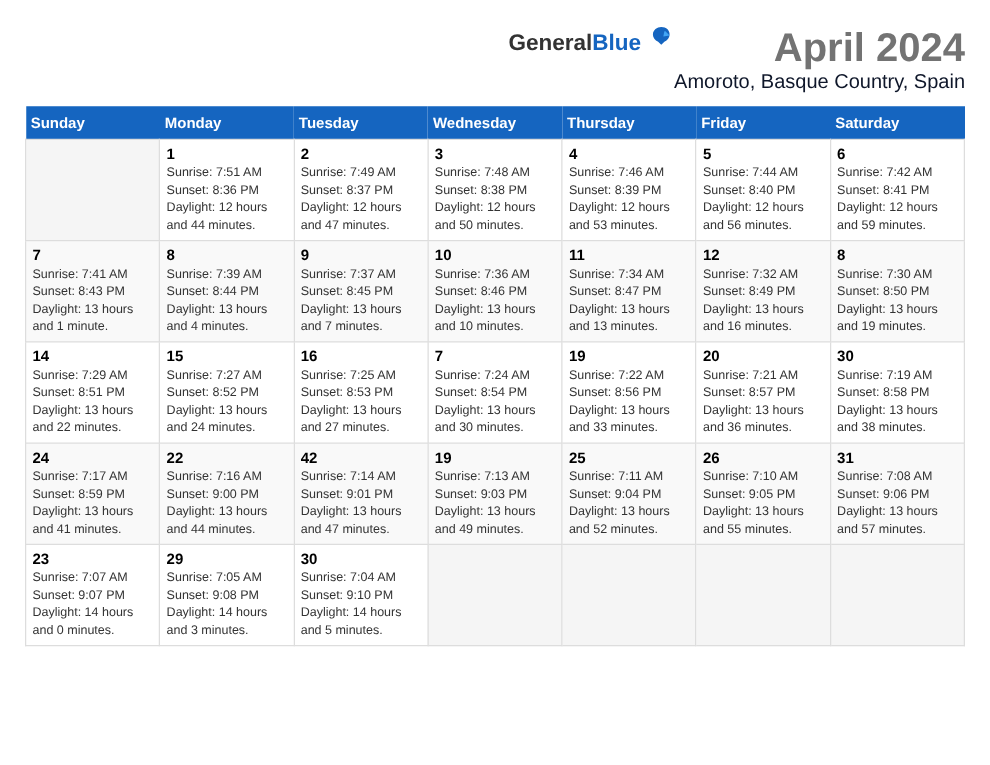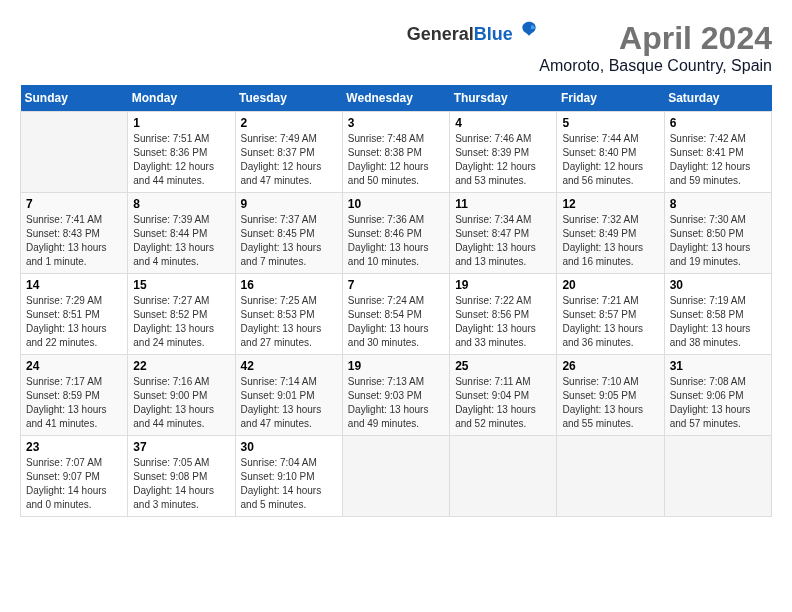--- a/index.html
+++ b/index.html
@@ -294,21 +294,21 @@
         </td>
       </tr>
       <tr>
         <td>
           <span class="day-number">23</span>
           <div class="day-info">
             Sunrise: 7:07 AM<br>Sunset: 9:07 PM<br>Daylight: 14 hours and 0 minutes.
           </div>
         </td>
         <td>
-          <span class="day-number">37</span>
+          <span class="day-number">29</span>
           <div class="day-info">
             Sunrise: 7:05 AM<br>Sunset: 9:08 PM<br>Daylight: 14 hours and 3 minutes.
           </div>
         </td>
         <td>
           <span class="day-number">30</span>
           <div class="day-info">
             Sunrise: 7:04 AM<br>Sunset: 9:10 PM<br>Daylight: 14 hours and 5 minutes.
           </div>
         </td>

